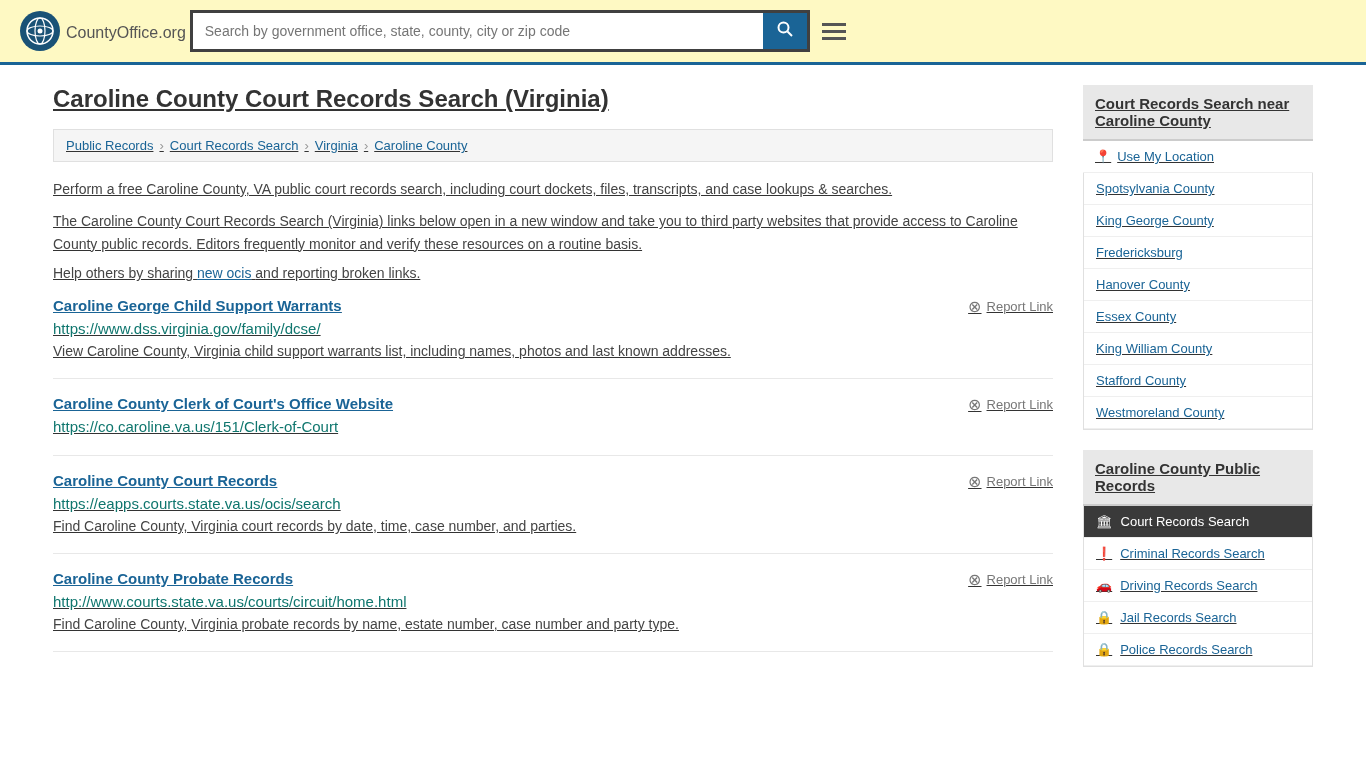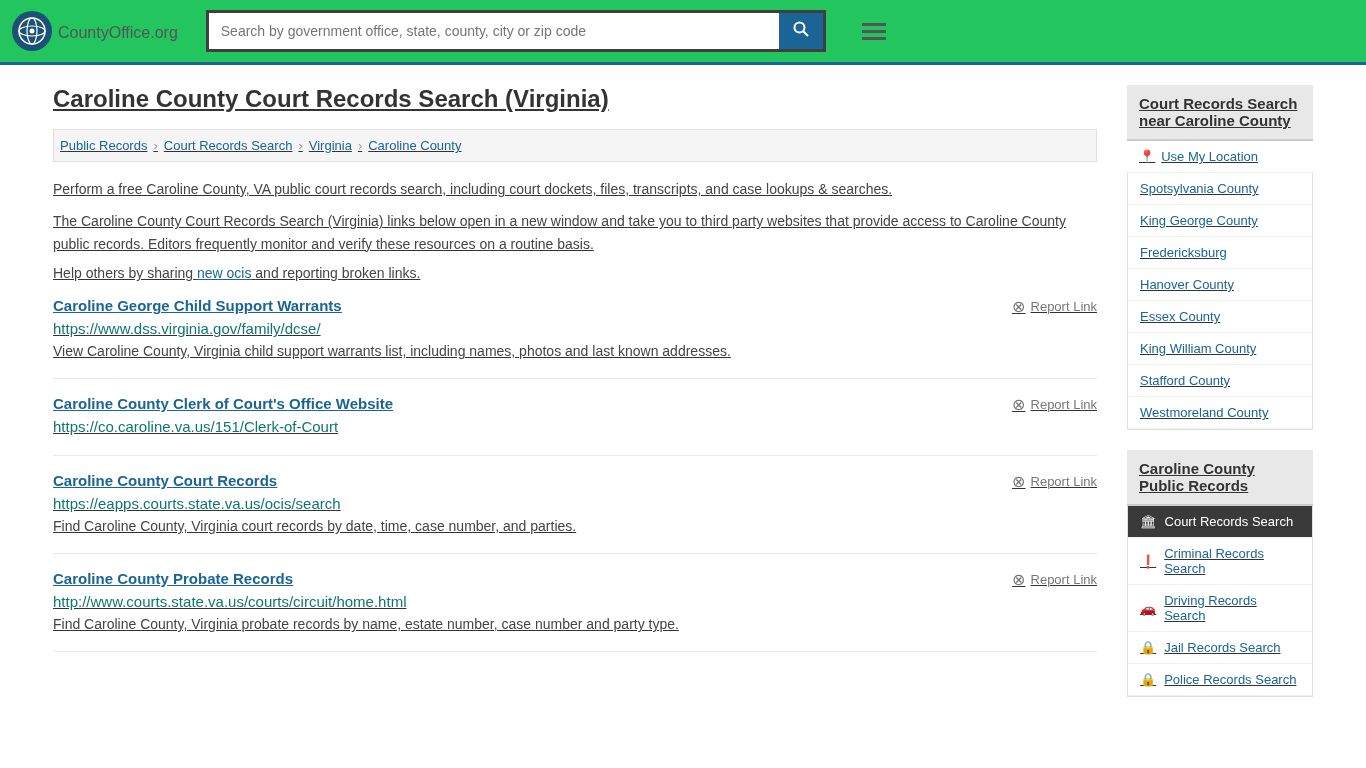--- a/index.html
+++ b/index.html
@@ -1,25 +1,25 @@
 <!DOCTYPE html>
 <html><head>
   <meta charset="utf-8">
   <style>
     * { box-sizing: border-box; margin: 0; padding: 0; }
     body { font-family: Arial, sans-serif; font-size: 14px; color: #333; background: #fff; }
 
     
     .header {
-      background: #22c55e;
+      background: #fef9c3;
       border-bottom: 3px solid #1a6496;
-      padding: 10px 12px;
-      display: flex;
-      align-items: center;
-      gap: 28px;
+      padding: 10px 20px;
+      display: flex;
+      align-items: center;
+      gap: 4px;
     }
     .logo-area {
       display: flex;
       align-items: center;
       gap: 6px;
       text-decoration: none;
     }
     .logo-circle {
       width: 40px;
       height: 40px;
@@ -107,21 +107,21 @@
     }
 
     
     .breadcrumb {
       display: flex;
       align-items: center;
       gap: 6px;
       font-size: 13px;
       color: #555;
       background: #f5f5f5;
-      padding: 8px 6px;
+      padding: 8px 12px;
       border: 1px solid #e0e0e0;
       margin-bottom: 16px;
     }
     .breadcrumb a {
       color: #1a6496;
       text-decoration: none;
     }
     .breadcrumb .sep { color: #999; }
 
     
@@ -170,21 +170,21 @@
       margin-bottom: 4px;
     }
     .resource-desc {
       font-size: 14px;
       color: #444;
       line-height: 1.5;
     }
 
     
     .sidebar {
-      width: 186px;
+      width: 230px;
       flex-shrink: 0;
     }
     .sidebar-section {
       margin-bottom: 20px;
     }
     .sidebar-header {
       background: #e8e8e8;
       padding: 10px 12px;
       font-size: 15px;
       font-weight: bold;

